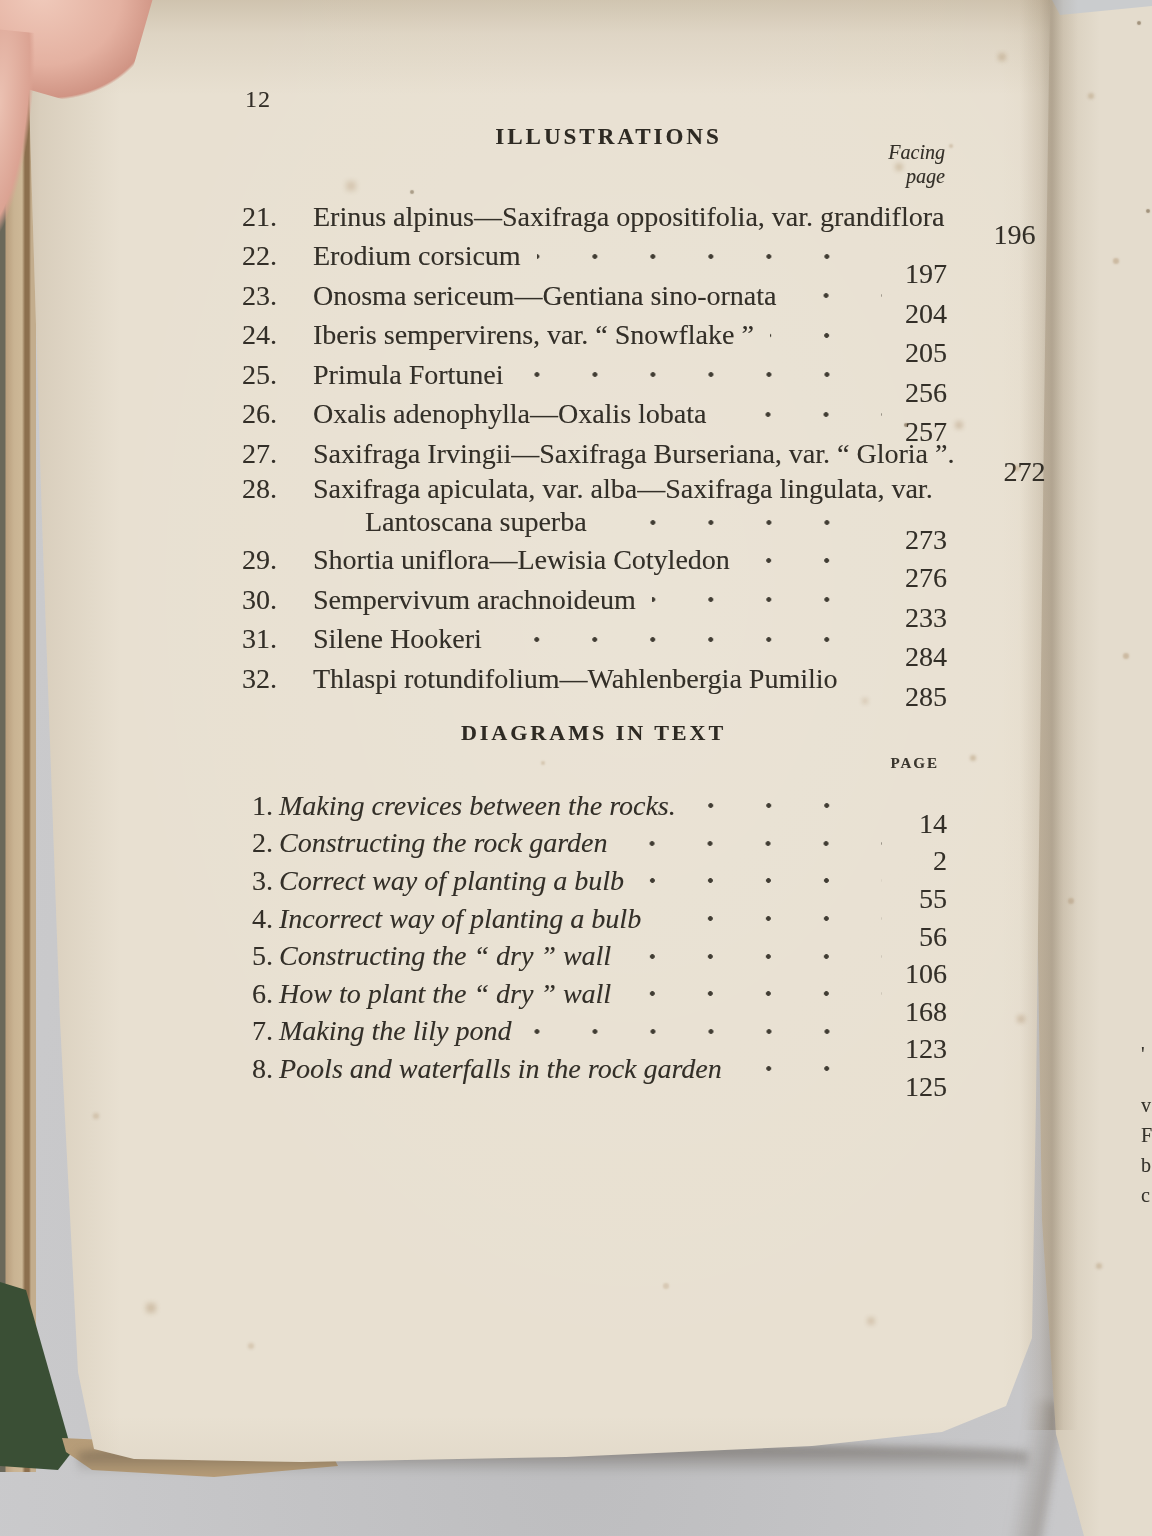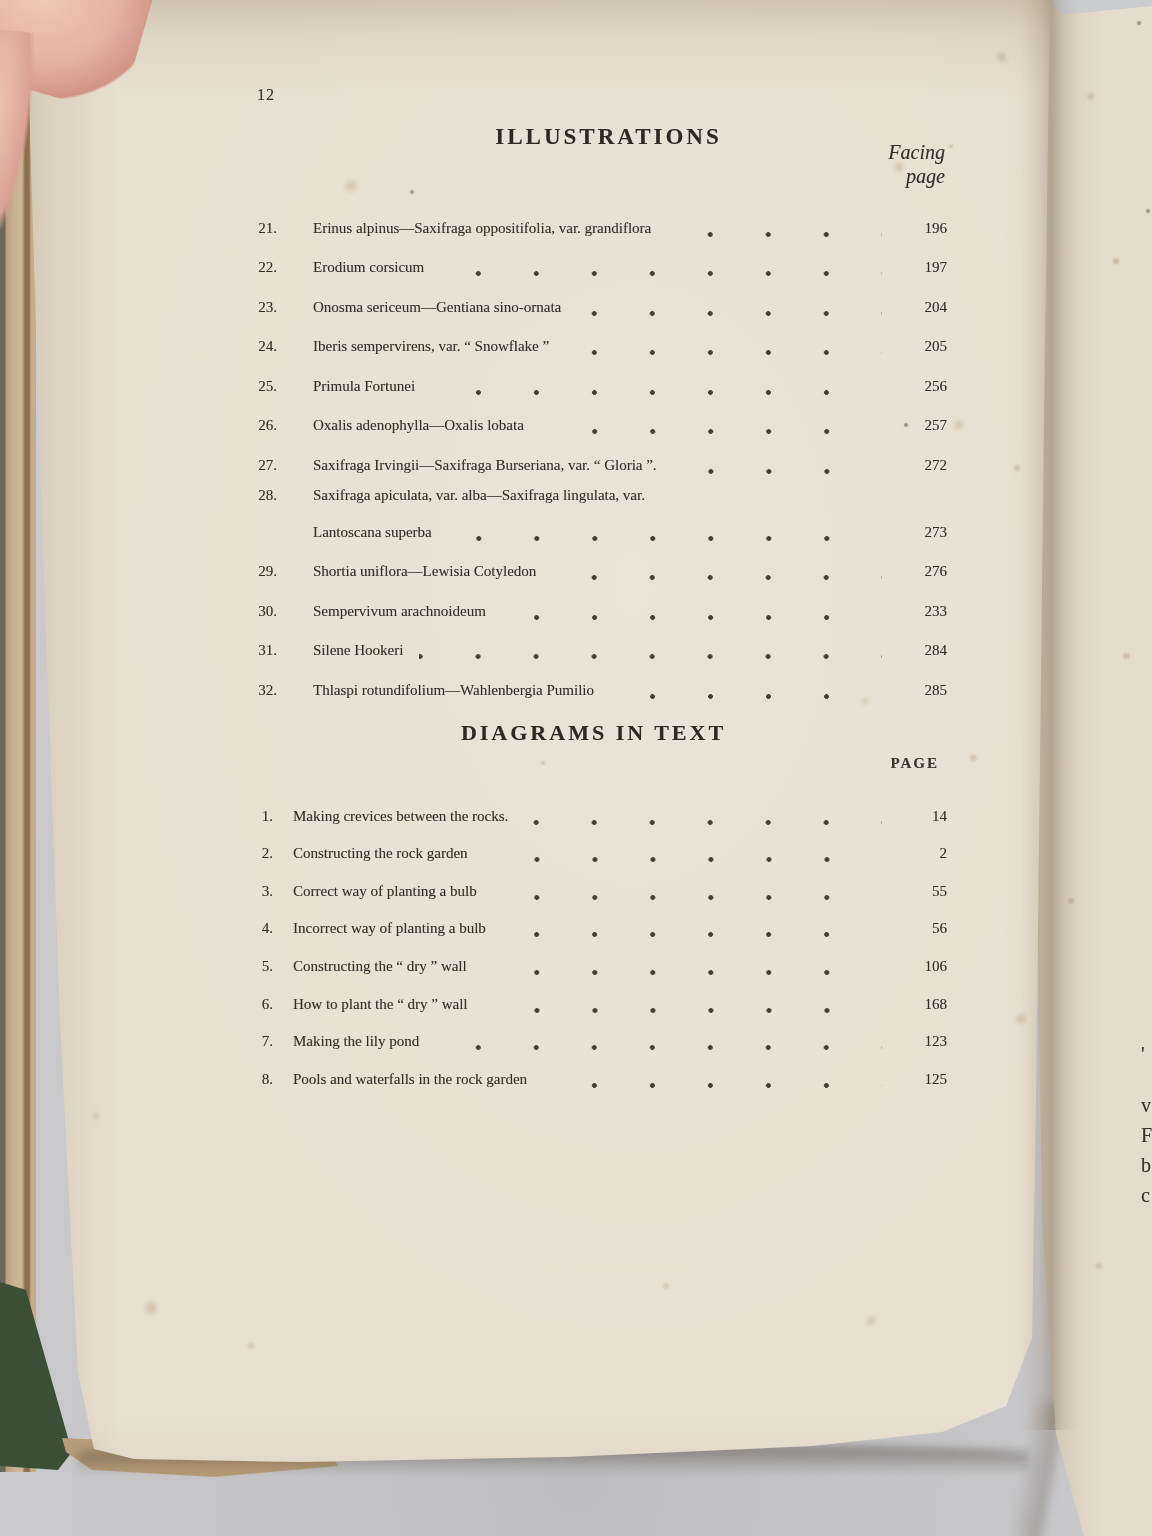--- a/index.html
+++ b/index.html
@@ -99,36 +99,36 @@
       950px 145px 2px 1px rgba(148,110,64,.28),
       542px 762px 2px 1px rgba(148,110,64,.25),
       411px 191px 1px 1px rgba(92,70,40,.45),
       1138px 22px 1px 1px rgba(92,70,40,.5),
       1147px 210px 1px 1px rgba(92,70,40,.5);
   }
   
   .content { position:absolute; left:0; top:0; width:1152px; height:1536px; color:#332f28; }
   .content .abs { position:absolute; }
   .header-row { top:86px; left:240px; width:707px; height:32px; }
-  .pagenum { position:absolute; left:17px; top:0; font-size:16px; letter-spacing:1px; }
+  .pagenum { position:absolute; left:5px; top:0; font-size:24px; letter-spacing:1px; }
   .booktitle { position:absolute; left:calc(50% + 15px); transform:translateX(-50%); top:0;
     font-size:23px; font-weight:bold; letter-spacing:3px; white-space:nowrap; color:#2e2a23;margin-top:38px; }
   .facing { top:140px; left:690px; width:255px; text-align:right; font-style:italic;
     font-size:20px; line-height:24px; }
   .list { left:240px; width:707px; }
   .ill-list  { top:197px; }
   .diag-list { top:787px; }
-  .row { display:flex; align-items:flex-end; height:39.5px; font-size:15px; white-space:nowrap; }
+  .row { display:flex; align-items:center; height:39.5px; font-size:28px; white-space:nowrap; }
   .diag-list .row { height:37.6px; }
   .row .num { flex:0 0 37px; text-align:right; }
   .diag-list .row .num { flex-basis:33px; }
   .row .title { margin-left:36px; }
-  .diag-list .row .title { margin-left:20px; }
+  .diag-list .row .title { margin-left:6px;font-style:italic; }
   .row.cont { height:37px; }
-  .row.cont .title { margin-left:36px; }
+  .row.cont .title { margin-left:88px; }
   .row.first-of-wrap { height:30px; }
   .leader { flex:1 1 auto; min-width:10px; height:5px; margin:0 10px 0 16px;
     background-image:radial-gradient(circle at 2.5px 2.5px, rgba(56,52,43,.95) 2px, rgba(56,52,43,0) 2.8px);
     background-size:58px 5px; background-position:right center; background-repeat:repeat-x; }
   .row .pg { flex:0 0 55px; text-align:right;margin-top:36px; }
   .diagrams-title { top:720px; left:240px; width:707px; text-align:center;
     font-size:22px; font-weight:bold; letter-spacing:3px; color:#2e2a23; }
   .page-label { top:755px; left:240px; width:699px; text-align:right;
     font-size:15px; letter-spacing:2px; font-weight:bold; color:#3a362e; }
   .edge-text { left:1141px; top:0; width:22px; }

